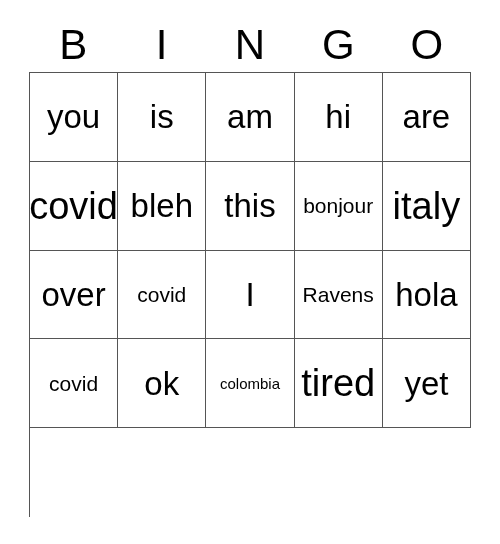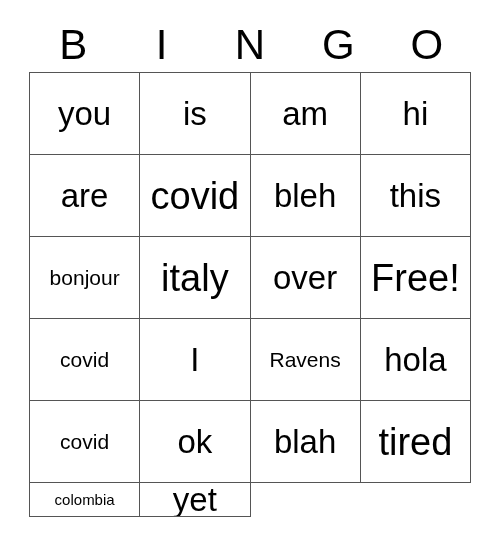--- a/index.html
+++ b/index.html
@@ -44,21 +44,21 @@
 
   
   #bingo-grid {
     position: absolute;
     left: 29px;
     top: 72px;
     width: 442px;
     height: 445px;
     box-sizing: border-box;
     display: grid;
-    grid-template-columns: repeat(4, 1fr);
+    grid-template-columns: repeat(5, 1fr);
     grid-template-rows: repeat(5, 1fr);
     border-top: 1px solid #555555;
     border-left: 1px solid #555555;
     background: #ffffff;
   }
   .bingo-cell {
     box-sizing: border-box;
     border-right: 1px solid #555555;
     border-bottom: 1px solid #555555;
     display: flex;
@@ -122,47 +122,41 @@
       <div class="bingo-cell">
         <span class="cell-text size-md">bonjour</span>
       </div>
       <div class="bingo-cell">
         <span class="cell-text size-lg">italy</span>
       </div>
       <div class="bingo-cell">
         <span class="cell-text size-xl">over</span>
       </div>
       <div class="bingo-cell">
-        <span class="cell-text size-lg">Free!</span>
-      </div>
-      <div class="bingo-cell">
         <span class="cell-text size-md">covid</span>
       </div>
       <div class="bingo-cell">
         <span class="cell-text size-xl">I</span>
       </div>
       <div class="bingo-cell">
         <span class="cell-text size-md">Ravens</span>
       </div>
       <div class="bingo-cell">
         <span class="cell-text size-xl">hola</span>
       </div>
       <div class="bingo-cell">
         <span class="cell-text size-md">covid</span>
       </div>
       <div class="bingo-cell">
         <span class="cell-text size-xl">ok</span>
       </div>
       <div class="bingo-cell">
-        <span class="cell-text size-xl">blah</span>
+        <span class="cell-text size-xs">colombia</span>
       </div>
       <div class="bingo-cell">
         <span class="cell-text size-lg">tired</span>
-      </div>
-      <div class="bingo-cell">
-        <span class="cell-text size-xs">colombia</span>
       </div>
       <div class="bingo-cell">
         <span class="cell-text size-xl">yet</span>
       </div>
     </div>
 
 </div>
 
 </body></html>

